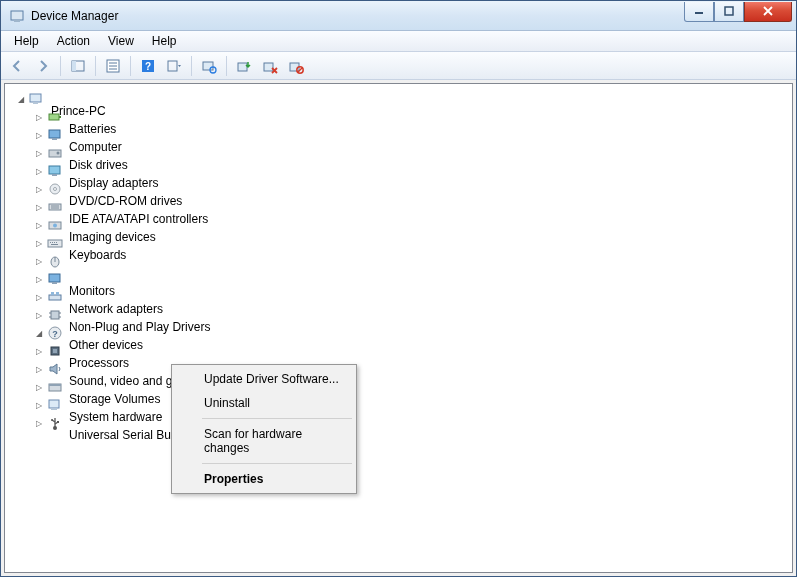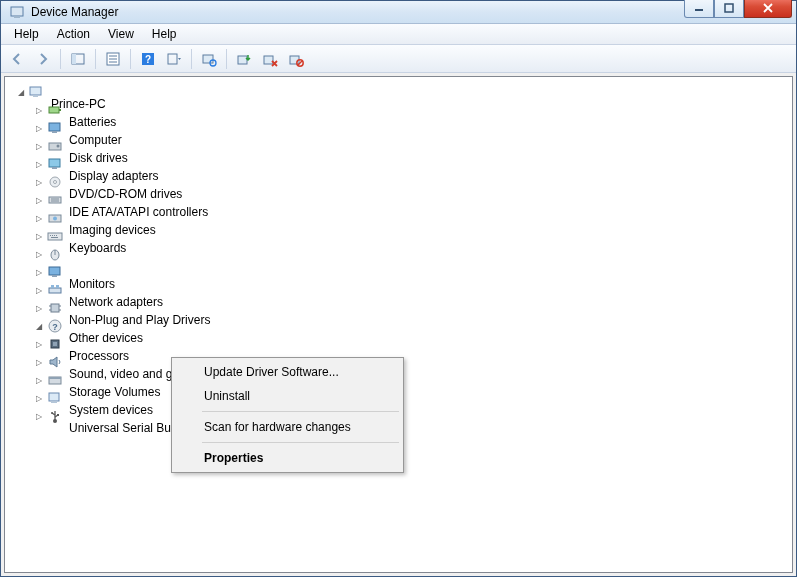--- a/index.html
+++ b/index.html
@@ -15,21 +15,21 @@
   .window {
     width: 797px;
     height: 577px;
     border: 1px solid #3b5a82;
     background: #fff;
     display: flex;
     flex-direction: column;
   }
   
   .titlebar {
-    height: 23px;
+    height: 30px;
     background: linear-gradient(to bottom, #eaf3fb 0%, #d7e6f5 50%, #cde0f2 100%);
     display: flex;
     align-items: center;
     border-bottom: 1px solid #a9bdd5;
   }
   .titlebar .app-icon {
     width: 16px; height: 16px;
     margin: 0 6px 0 8px;
     display: flex; align-items:center; justify-content:center;
   }
@@ -128,21 +128,21 @@
     padding:0 1px;
   }
   .root { padding-left:4px; }
   .lvl1 { padding-left:22px; }
   .lvl2 { padding-left:48px; }
   
   .context-menu {
     position:absolute;
     left:166px;
     top:280px;
-    width:233px;
+    width:186px;
     background:#f1f1f1;
     border:1px solid #979797;
     box-shadow: 2px 2px 4px rgba(0,0,0,0.25);
     padding:2px;
     z-index:10;
   }
   .ctx-item {
     padding:5px 12px 5px 30px;
     font-size:12px;
     cursor:default;
@@ -461,21 +461,21 @@
         </div>
 
         <div class="tree-node lvl1">
           <span class="expander">▷</span>
           <span class="node-icon">
               <svg width="16" height="16">
                 <rect x="2" y="3" width="10" height="8" fill="#dceaf6" stroke="#6a89b0"></rect>
                 <rect x="4" y="11" width="6" height="2" fill="#b4c6d8"></rect>
               </svg>
             </span>
-          <span class="label">System devices</span>
+          <span class="label">System hardware</span>
         </div>
 
         <div class="tree-node lvl1">
           <span class="expander">▷</span>
           <span class="node-icon">
               <svg width="16" height="16">
                 <circle cx="8" cy="13" r="2" fill="#555"></circle>
                 <line x1="8" y1="3" x2="8" y2="13" stroke="#555" stroke-width="1.3"></line>
                 <path d="M8 7 L5 5 M8 9 L11 7" stroke="#555" stroke-width="1.3"></path>
                 <circle cx="5" cy="5" r="1" fill="#555"></circle>

